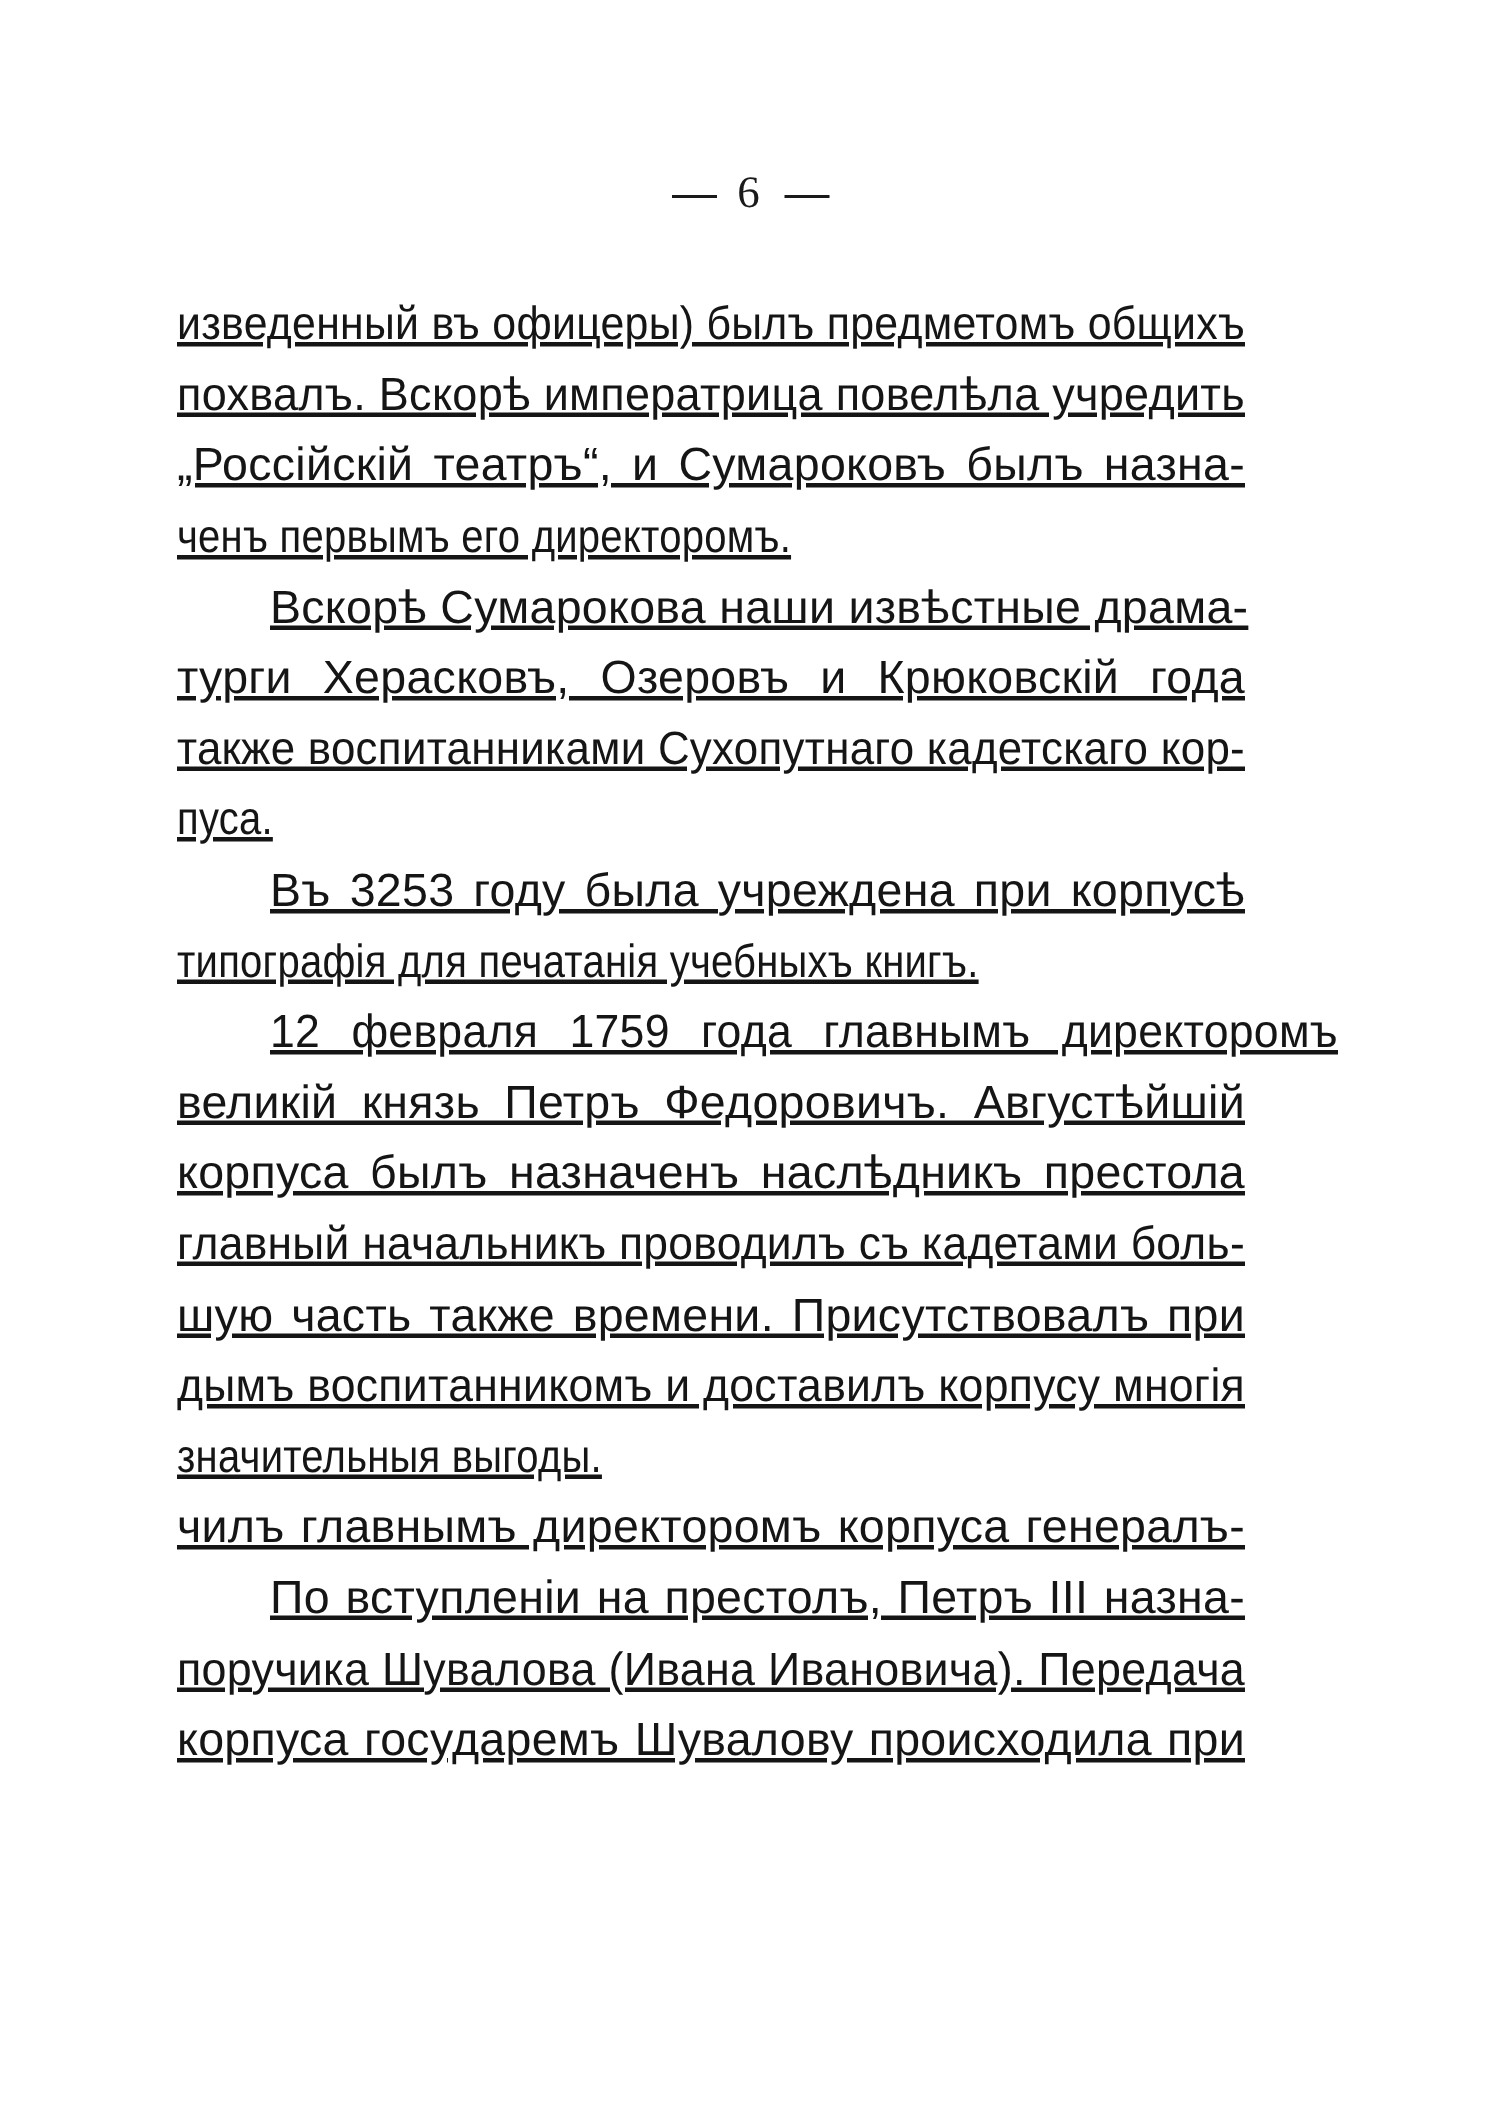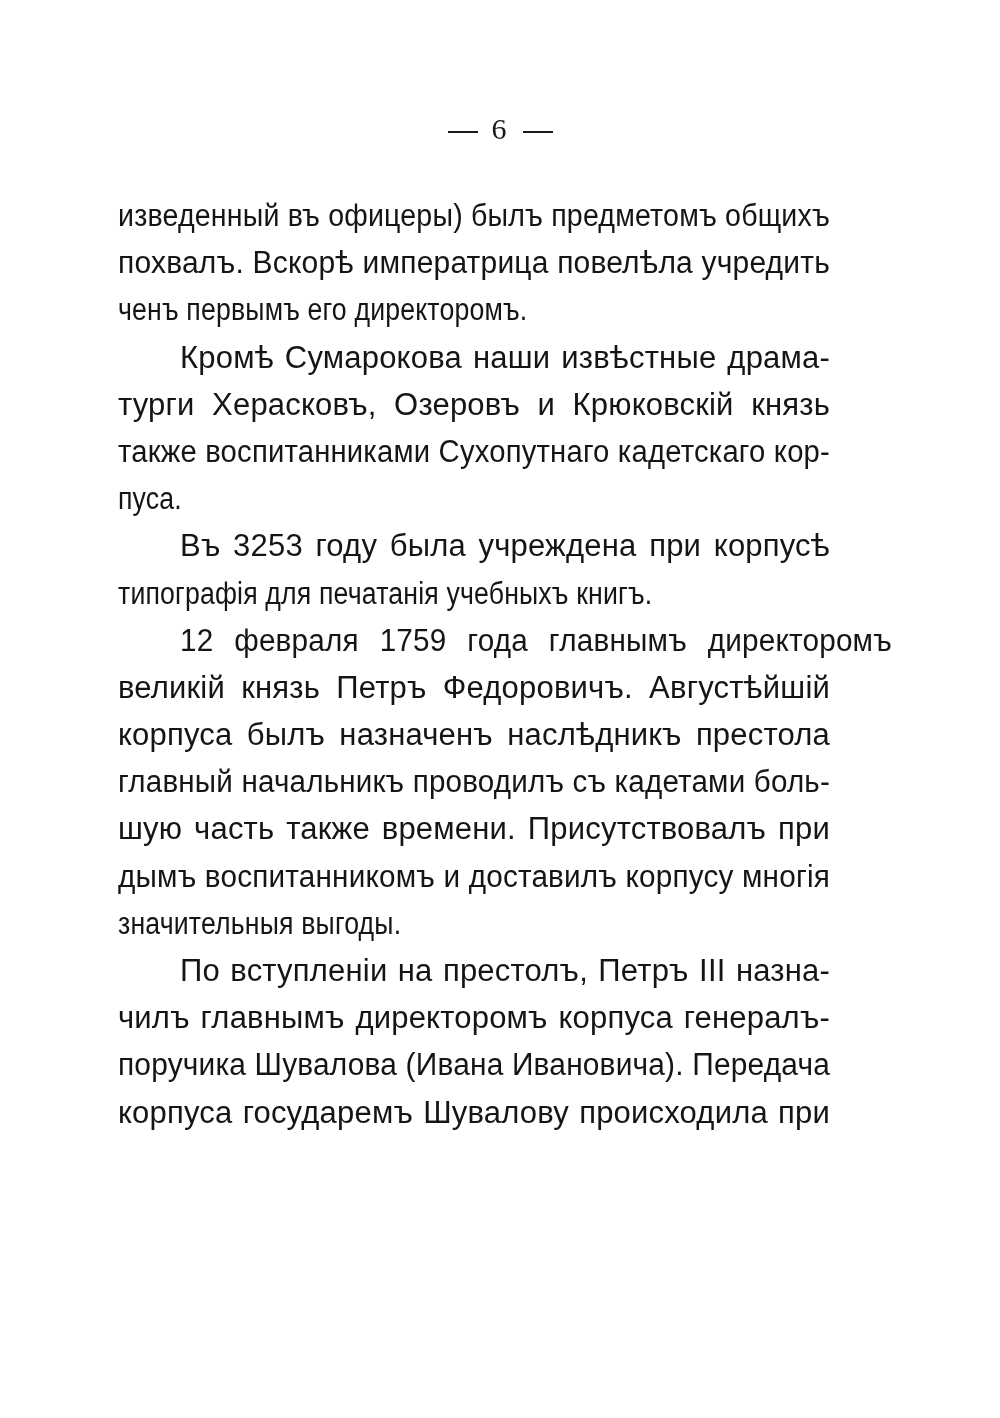--- a/index.html
+++ b/index.html
@@ -31,20 +31,21 @@
       height: 2px;
       background: #1a1a1a;
       vertical-align: middle;
       margin: 0 14px;
     }
     .body-text {
       position: absolute;
       top: 192px;
       left: 118px;
       width: 712px;
+      text-decoration: underline;
     }
     .line {
       height: 47.2px;
       line-height: 47.2px;
       font-size: 31px;
       font-family: "Liberation Sans Narrow", "Liberation Sans", sans-serif;
       white-space: nowrap;
       transform-origin: left center;
       text-align: justify;
       text-align-last: justify;
@@ -63,44 +64,45 @@
 
 <div class="page-number">
   <span class="dash"></span><span>6</span><span class="dash"></span>
 </div>
 
 <div class="body-text">
 
   <div>
     <div class="line" style="transform: scaleX(0.921105); width: 772.984px; padding-left: 0px;">изведенный въ офицеры) былъ предметомъ общихъ</div>
     <div class="line" style="transform: scaleX(0.967617); width: 735.828px; padding-left: 0px;">похвалъ. Вскорѣ императрица повелѣла учредить</div>
+    <div class="line">„Россійскій театръ“, и Сумароковъ былъ назна-</div>
     <div class="line last" style="transform: scaleX(0.86); padding-left: 0px;">ченъ первымъ его директоромъ.</div>
   </div>
 
   <div>
-    <div class="line indent">Кромѣ Сумарокова наши извѣстные драма-</div>
-    <div class="line">турги Херасковъ, Озеровъ и Крюковскій князь</div>
+    <div class="line indent">Вскорѣ Сумарокова наши извѣстные драма-</div>
+    <div class="line">турги Херасковъ, Озеровъ и Крюковскій года</div>
     <div class="line" style="transform: scaleX(0.943535); width: 754.609px; padding-left: 0px;">также воспитанниками Сухопутнаго кадетскаго кор-</div>
     <div class="line last" style="transform: scaleX(0.86); padding-left: 0px;">пуса.</div>
   </div>
 
   <div>
     <div class="line indent">Въ 3253 году была учреждена при корпусѣ</div>
     <div class="line last" style="transform: scaleX(0.86); padding-left: 0px;">типографія для печатанія учебныхъ книгъ.</div>
   </div>
 
   <div>
     <div class="line indent" style="transform: scaleX(0.958172); width: 743.082px; padding-left: 64.7065px;">12 февраля 1759 года главнымъ директоромъ</div>
     <div class="line">великій князь Петръ Федоровичъ. Августѣйшій</div>
     <div class="line">корпуса былъ назначенъ наслѣдникъ престола</div>
     <div class="line" style="transform: scaleX(0.954204); width: 746.172px; padding-left: 0px;">главный начальникъ проводилъ съ кадетами боль-</div>
     <div class="line">шую часть также времени. Присутствовалъ при</div>
     <div class="line" style="transform: scaleX(0.957955); width: 743.25px; padding-left: 0px;">дымъ воспитанникомъ и доставилъ корпусу многія</div>
     <div class="line last" style="transform: scaleX(0.86); padding-left: 0px;">значительныя выгоды.</div>
   </div>
 
   <div>
+    <div class="line">чилъ главнымъ директоромъ корпуса генералъ-</div>
     <div class="line indent">По вступленіи на престолъ, Петръ III назна-</div>
-    <div class="line">чилъ главнымъ директоромъ корпуса генералъ-</div>
     <div class="line" style="transform: scaleX(0.963525); width: 738.953px; padding-left: 0px;">поручика Шувалова (Ивана Ивановича). Передача</div>
     <div class="line">корпуса государемъ Шувалову происходила при</div>
   </div>
 </div>
 
 </body></html>

